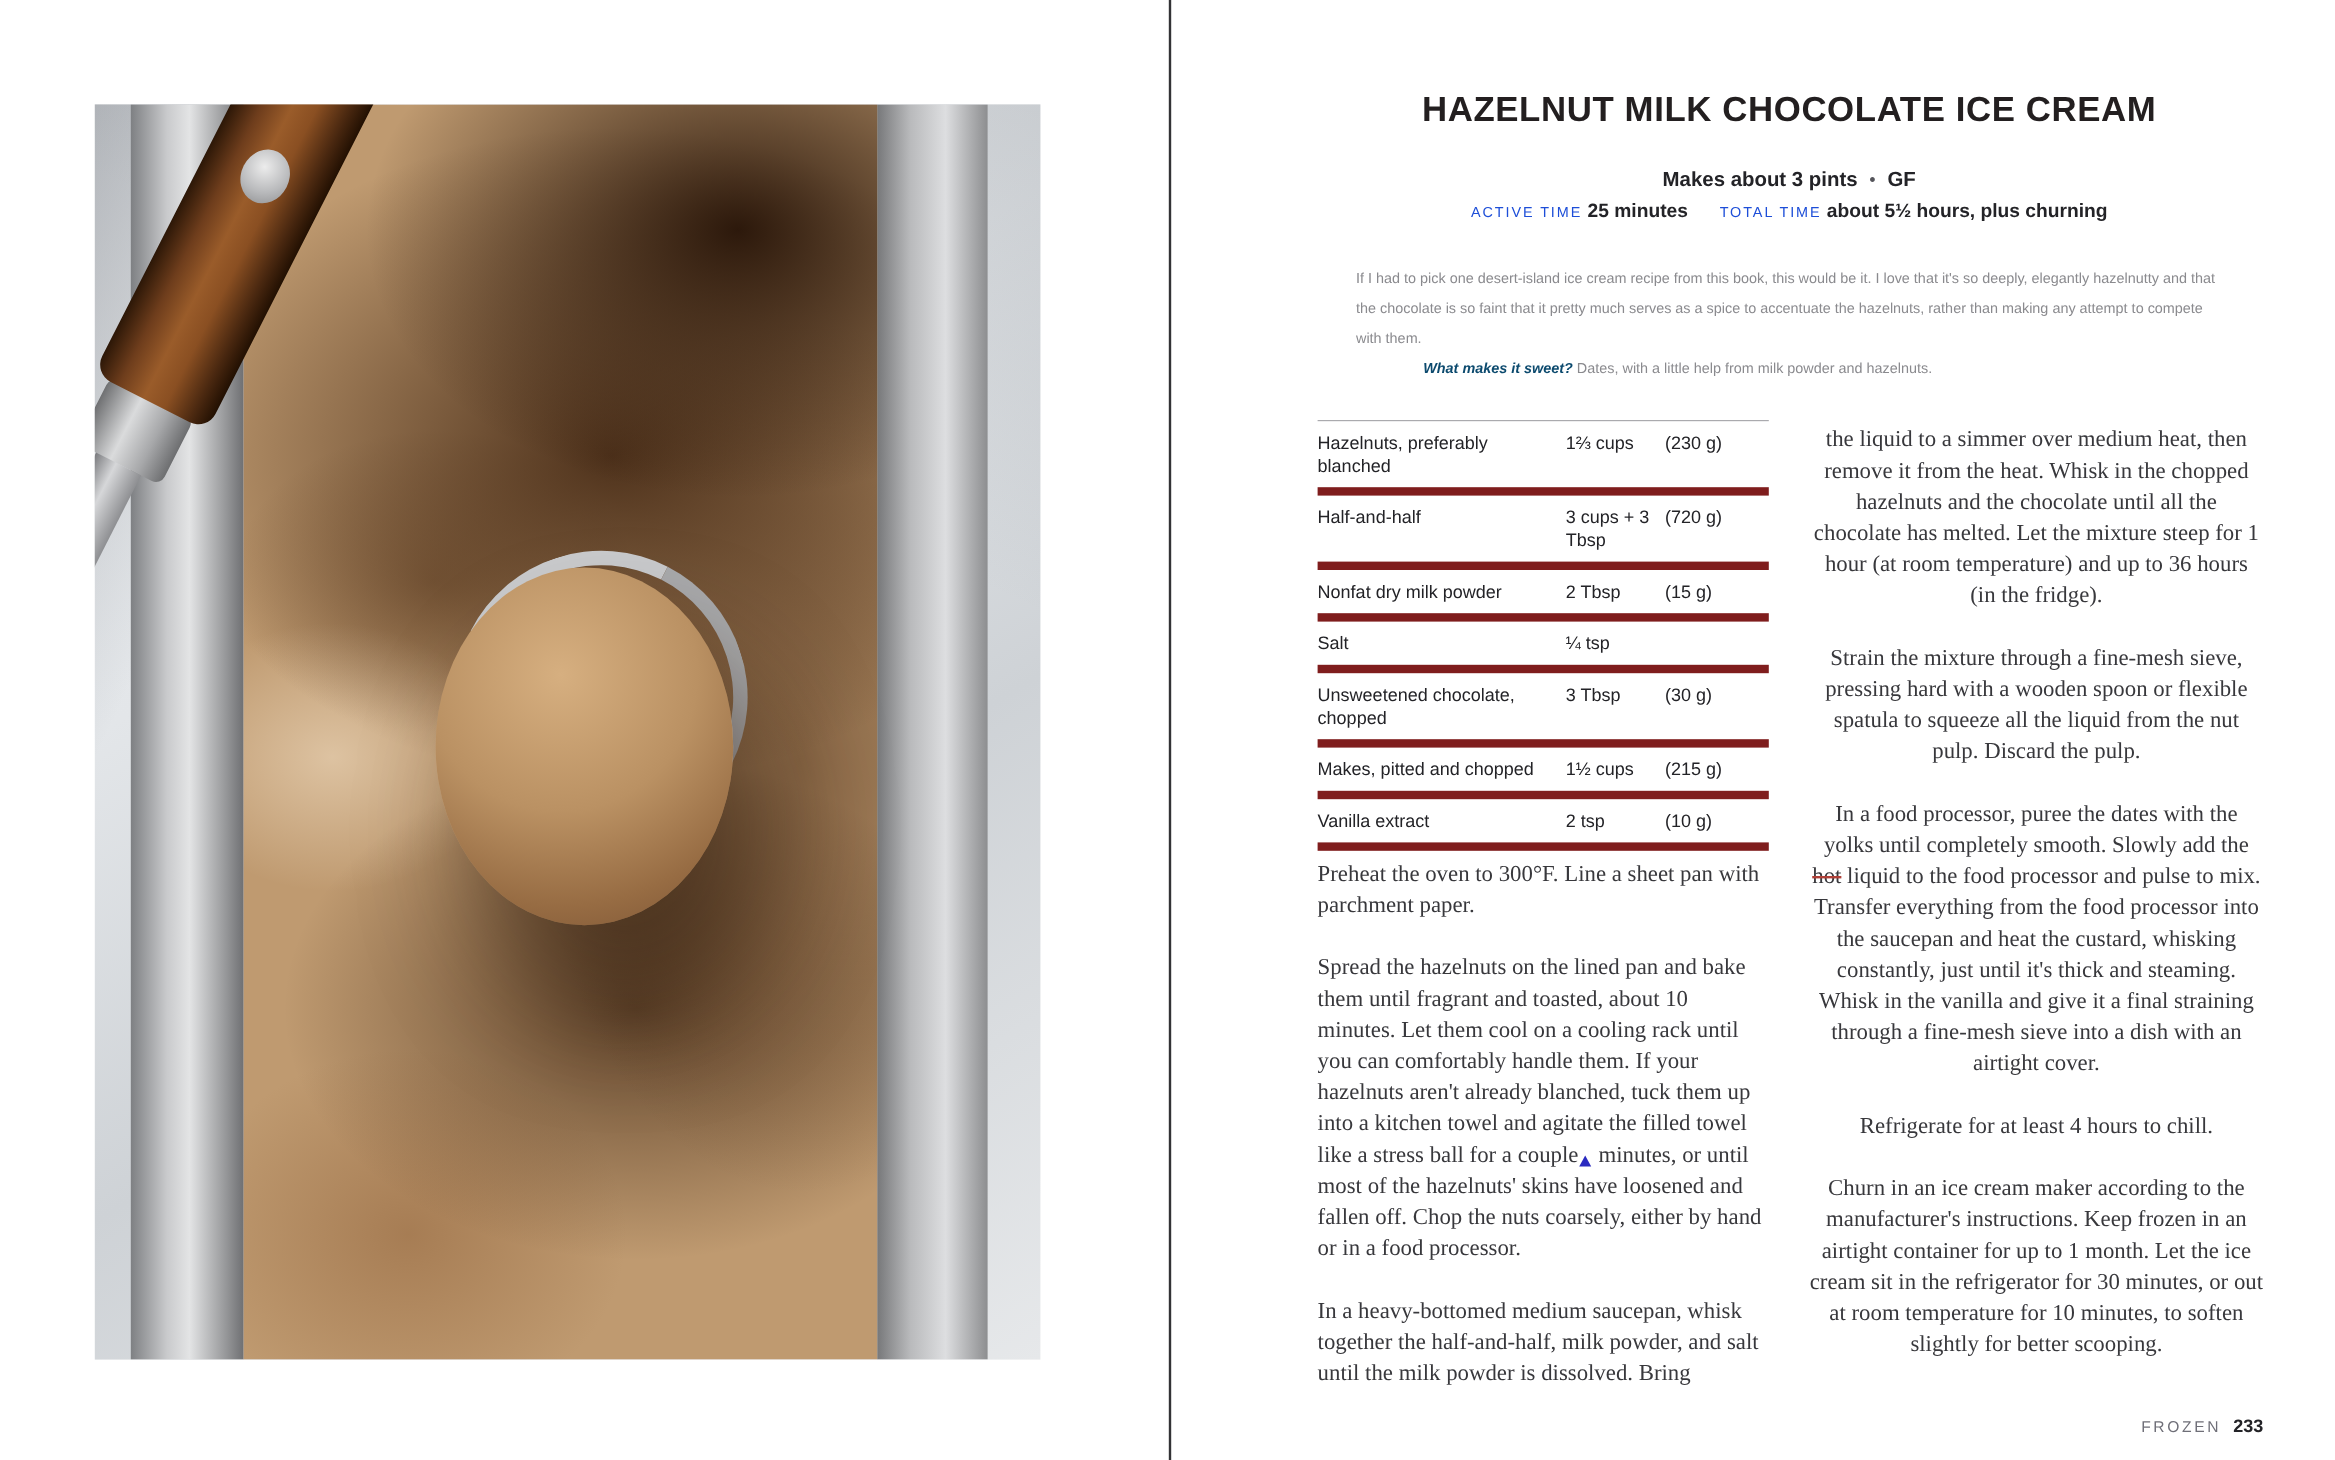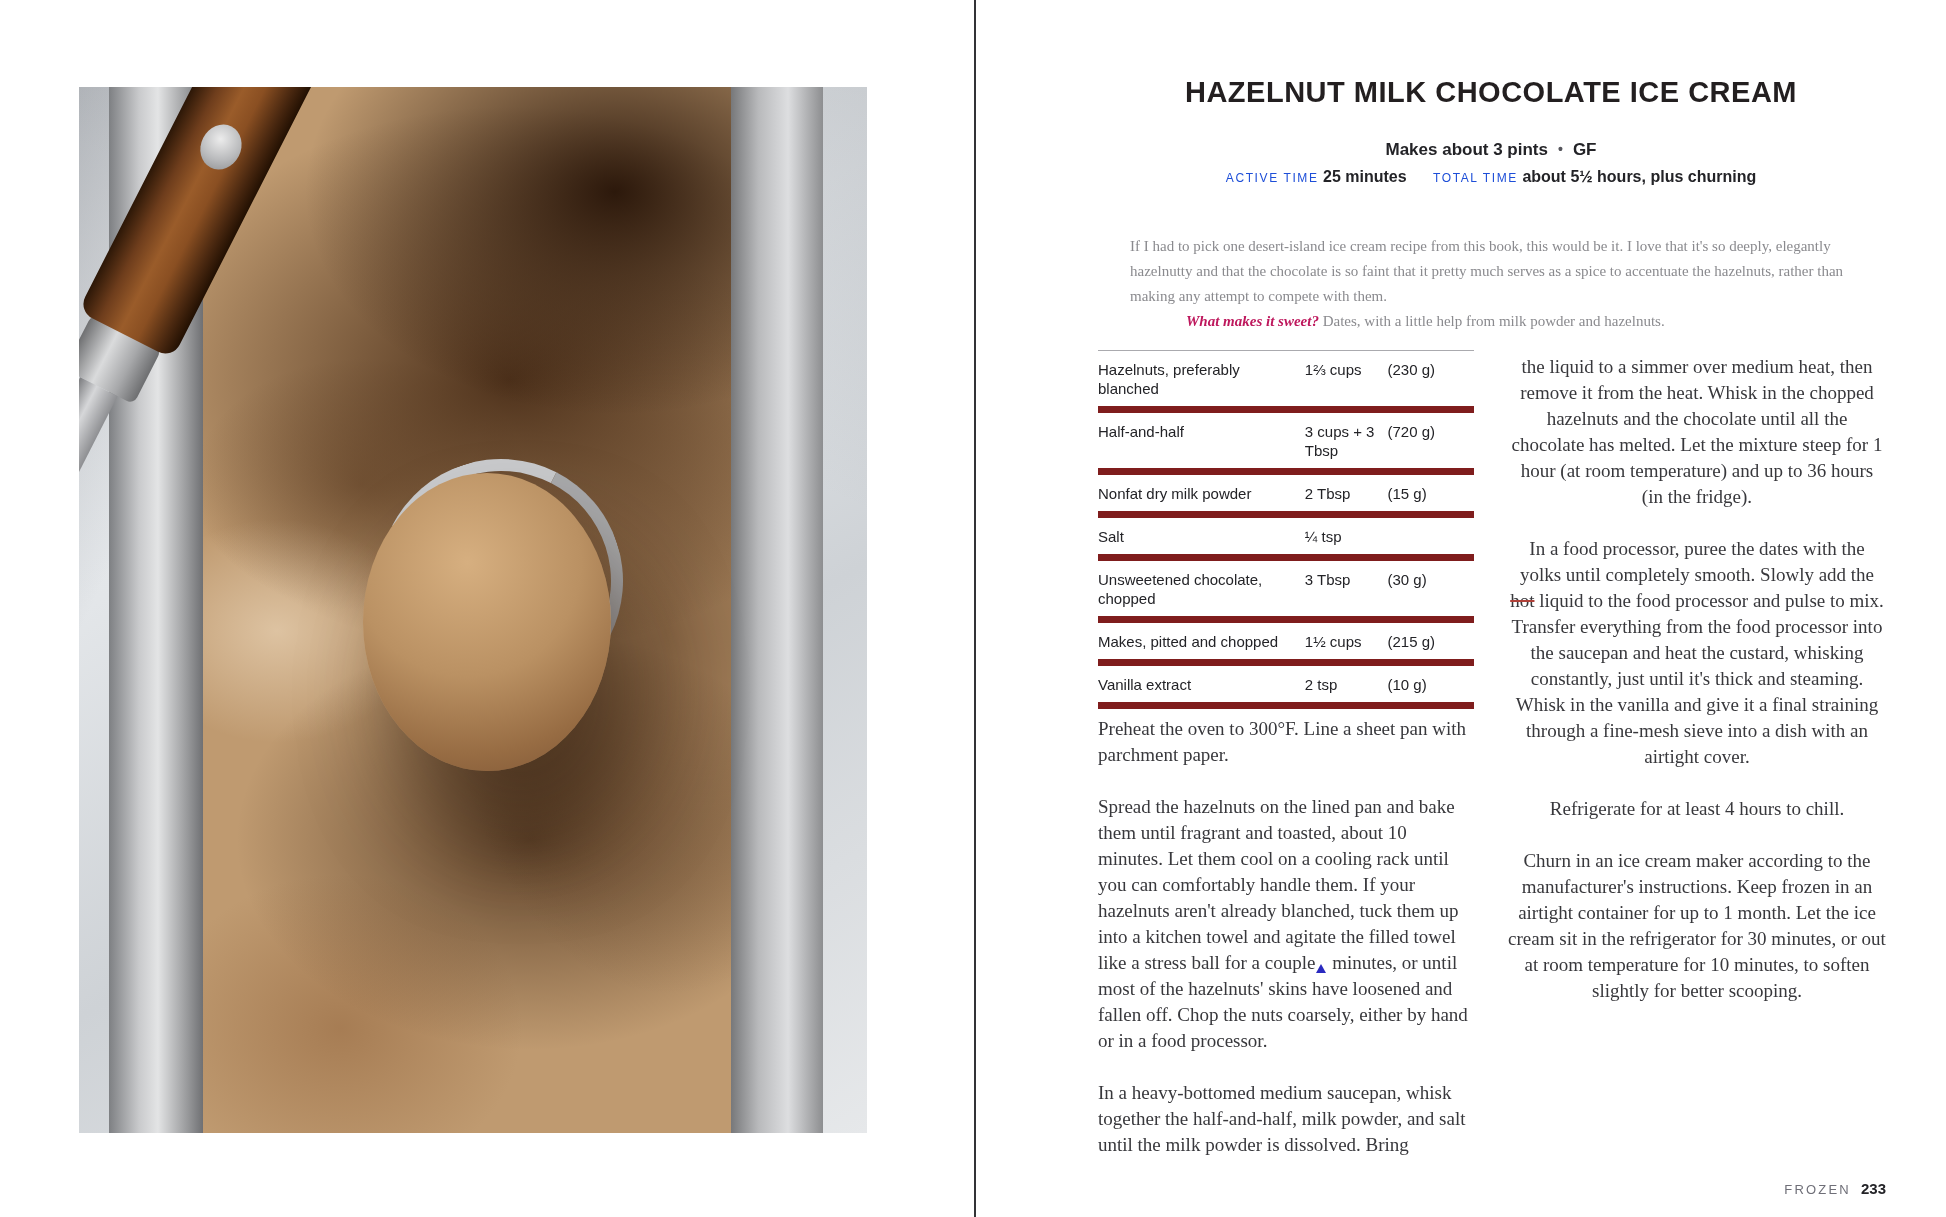--- a/index.html
+++ b/index.html
@@ -87,24 +87,24 @@
   .meta1 .sep { color:#55555b; font-size:14px; padding:0 10px; vertical-align:1px; }
   .meta2 {
     position:absolute; left:1098px; top:168px; width:786px; text-align:center;
     font-size:16px; color:#232327;
   }
   .meta-label { font-size:12px; letter-spacing:1.6px; color:#1d4ed8; font-weight:normal; }
   .meta-value { font-weight:bold; }
   .meta-gap { display:inline-block; width:22px; }
 
   .intro {
-    position:absolute; left:1130px; top:234px; width:726px;
-    font-size:15px; line-height:25px; color:#8a8a8e;font-family:Liberation Serif, serif;
-  }
-  .intro .q { font-weight:bold; font-style:italic; color:#be185d; }
+    position:absolute; left:1130px; top:220px; width:726px;
+    font-size:12px; line-height:25px; color:#8a8a8e;
+  }
+  .intro .q { font-weight:bold; font-style:italic; color:#0c4a6e; }
   .intro p.second { text-indent:56px; }
 
   .ingredients {
     position:absolute; left:1098px; top:350px; width:376px;
     border-top:1px solid #aaaaae; font-size:15px; color:#232327;
   }
   .ing-row { display:flex; border-bottom:7px solid #7f1d1d; padding:9px 0 8px; line-height:19px; }
   .ing-name { flex:0 0 55%; padding-right:8px; }
   .ing-amt  { flex:0 0 22%; padding-right:6px; }
   .ing-wt   { flex:1 1 auto; }
@@ -211,20 +211,21 @@
   </div>
 
   <div class="body-col col-left">
     <p>Preheat the oven to 300°F. Line a sheet pan with parchment paper.</p>
     <p><span>Spread the hazelnuts on the lined pan and bake them until fragrant and toasted, about 10 minutes. Let them cool on a cooling rack until you can comfortably handle them. If your hazelnuts aren't already blanched, tuck them up into a kitchen towel and agitate the filled towel like a stress ball for a couple</span><span class="proof-caret"></span><span> minutes, or until most of the hazelnuts' skins have loosened and fallen off. Chop the nuts coarsely, either by hand or in a food processor.</span></p>
     <p>In a heavy-bottomed medium saucepan, whisk together the half-and-half, milk powder, and salt until the milk powder is dissolved. Bring</p>
   </div>
 
   <div class="body-col col-right">
     <p>the liquid to a simmer over medium heat, then remove it from the heat. Whisk in the chopped hazelnuts and the chocolate until all the chocolate has melted. Let the mixture steep for 1 hour (at room temperature) and up to 36 hours (in the fridge).</p>
+    <p>Strain the mixture through a fine-mesh sieve, pressing hard with a wooden spoon or flexible spatula to squeeze all the liquid from the nut pulp. Discard the pulp.</p>
     <p><span>In a food processor, puree the dates with the yolks until completely smooth. Slowly add the </span><span class="strike-red">hot</span><span> liquid to the food processor and pulse to mix. Transfer everything from the food processor into the saucepan and heat the custard, whisking constantly, just until it's thick and steaming. Whisk in the vanilla and give it a final straining through a fine-mesh sieve into a dish with an airtight cover.</span></p>
     <p>Refrigerate for at least 4 hours to chill.</p>
     <p>Churn in an ice cream maker according to the manufacturer's instructions. Keep frozen in an airtight container for up to 1 month. Let the ice cream sit in the refrigerator for 30 minutes, or out at room temperature for 10 minutes, to soften slightly for better scooping.</p>
   </div>
 
   <div class="footer">
     <span class="section">FROZEN</span><span class="pagenum">233</span>
   </div>
 
 </div>

